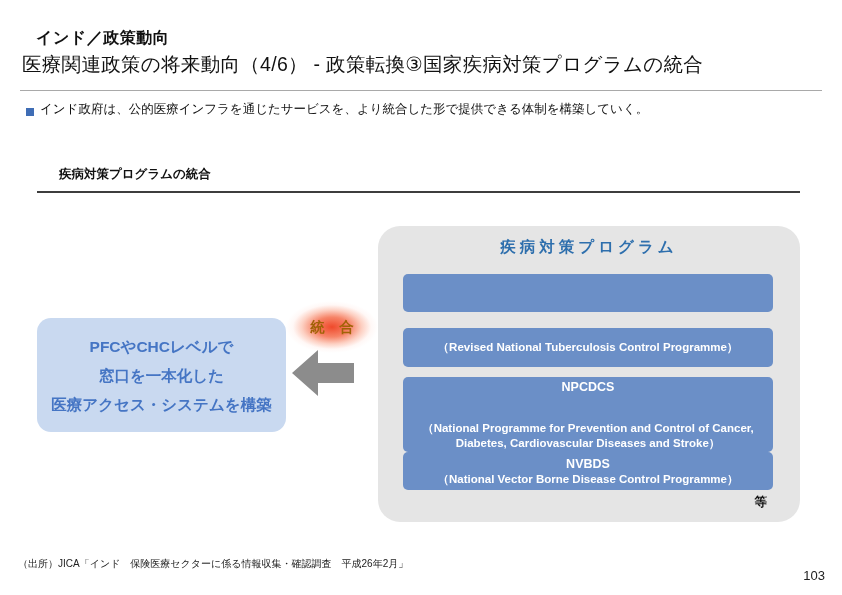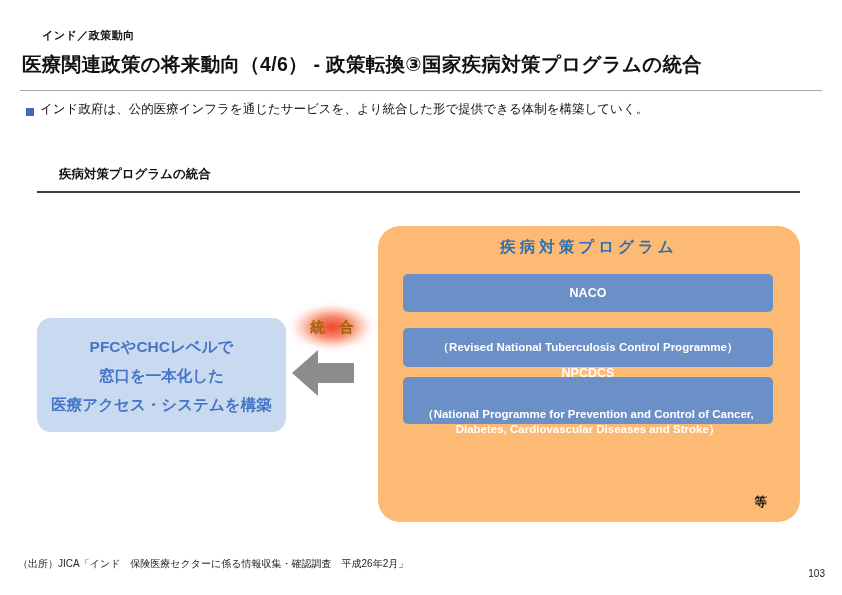--- a/index.html
+++ b/index.html
@@ -1,53 +1,53 @@
 <!DOCTYPE html>
 <html><head>
 <meta charset="utf-8">
 <style>
   html,body { margin:0; padding:0; background:#fff; }
   .slide {
     position:relative; width:842px; height:595px; background:#ffffff;
     font-family:"Liberation Sans","DejaVu Sans",sans-serif; overflow:hidden; color:#111;
   }
   
-  .kicker { position:absolute; left:42px; top:28px; font-size:11px; font-weight:bold; letter-spacing:0.5px; }
-  .title  { position:absolute; left:22px; top:51px; font-size:19.5px; font-weight:bold; letter-spacing:0.3px; white-space:nowrap; }
+  .kicker { position:absolute; left:36px; top:28px; font-size:16px; font-weight:bold; letter-spacing:0.5px; }
+  .title  { position:absolute; left:22px; top:51px; font-size:19.5px; font-weight:normal; letter-spacing:0.3px; white-space:nowrap; }
   .title-rule { position:absolute; left:20px; top:90px; width:802px; height:1px; background:#a9a9a9; }
   
   .lead { position:absolute; left:26px; top:101px; display:flex; align-items:center; font-size:12.5px; }
   .lead .sq { flex:0 0 auto; width:8px; height:8px; background:#3f6db5; margin:4px 6px 0 0; }
   
   .section-heading { position:absolute; left:37px; top:166px; font-size:12.5px; font-weight:bold;margin-left:22px; }
   .section-rule { position:absolute; left:37px; top:191px; width:763px; height:1.5px; background:#3d3d3d; }
   
-  .panel { position:absolute; left:378px; top:226px; width:422px; height:296px; background:#fdba74; border-radius:22px; z-index:1; }
+  .panel { position:absolute; left:378px; top:226px; width:422px; height:296px; background:#e5e5e5; border-radius:22px; z-index:1; }
   .panel-title { position:absolute; left:0; top:11px; width:100%; text-align:center; color:#2e6fad; font-size:15.5px; font-weight:bold; letter-spacing:4px; }
   .prog { position:absolute; left:25px; width:370px; background:#6b8fc7; border-radius:5px; color:#ffffff; font-weight:bold; text-align:center; display:flex; flex-direction:column; justify-content:center; box-sizing:border-box; padding:2px 10px; }
   .prog .abbr { font-size:12.5px; line-height:16px; }
   .prog .full { font-size:11.5px; line-height:15px; }
   .prog-0 { top:48px;  height:38px; }
   .prog-1 { top:102px; height:39px; }
-  .prog-2 { top:151px; height:47px;gap:26px; }
+  .prog-2 { top:151px; height:75px;gap:26px; }
   .prog-3 { top:226px; height:38px; }
   .etc { position:absolute; right:33px; top:268px; font-size:12.5px; font-weight:bold; color:#111; }
   
   .result { position:absolute; left:37px; top:318px; width:249px; height:114px; background:#c9d9f0; border-radius:14px;
             display:flex; flex-direction:column; justify-content:center; text-align:center;
             color:#4575c4; font-weight:bold; font-size:15.5px; line-height:29px; z-index:2; }
   
   .glow { position:absolute; left:286px; top:301px; width:92px; height:52px; z-index:3;
           background:radial-gradient(ellipse closest-side, rgba(238,64,32,0.95) 0%, rgba(244,98,62,0.78) 38%, rgba(250,150,120,0.45) 65%, rgba(255,215,205,0.18) 85%, rgba(255,255,255,0) 100%); }
   .integration { position:absolute; left:286px; top:318px; width:92px; text-align:center; font-size:14.5px; font-weight:bold; color:#a16207; z-index:4; }
   
   .arrow-wrap { position:absolute; left:292px; top:350px; width:62px; height:46px; z-index:4; }
   
   .source { position:absolute; left:18px; top:557px; font-size:10px; color:#222; }
-  .page-num { position:absolute; right:17px; top:568px; font-size:10px; color:#222; }
+  .page-num { position:absolute; right:17px; top:568px; font-size:13px; color:#222; }
 </style>
 </head>
 <body>
 
 <div class="slide">
 
   <div class="kicker">インド／政策動向</div>
   <div class="title">医療関連政策の将来動向（4/6） - 政策転換③国家疾病対策プログラムの統合</div>
   <div class="title-rule"></div>
 
@@ -56,32 +56,35 @@
     <span>インド政府は、公的医療インフラを通じたサービスを、より統合した形で提供できる体制を構築していく。</span>
   </div>
 
   <div class="section-heading">疾病対策プログラムの統合</div>
   <div class="section-rule"></div>
 
   <div class="panel">
     <div class="panel-title">疾病対策プログラム</div>
 
     <div class="prog prog-0">
-      <div class="abbr">NACO</div>
     </div>
 
     <div class="prog prog-1">
       <div class="full">（Revised National Tuberculosis Control Programme）</div>
     </div>
 
     <div class="prog prog-2">
       <div class="abbr">NPCDCS</div>
       <div class="full">（National Programme for Prevention and Control of Cancer, Diabetes, Cardiovascular Diseases and Stroke）</div>
     </div>
 
+    <div class="prog prog-3">
+      <div class="abbr">NVBDS</div>
+      <div class="full">（National Vector Borne Disease Control Programme）</div>
+    </div>
 
     <div class="etc">等</div>
   </div>
 
   <div class="glow"></div>
   <div class="integration">統　合</div>
 
   <div class="arrow-wrap">
     <svg width="62" height="46" viewBox="0 0 62 46" xmlns="http://www.w3.org/2000/svg">
       <polygon points="0,23 26,0 26,13 62,13 62,33 26,33 26,46" fill="#8c8c8c"></polygon>

